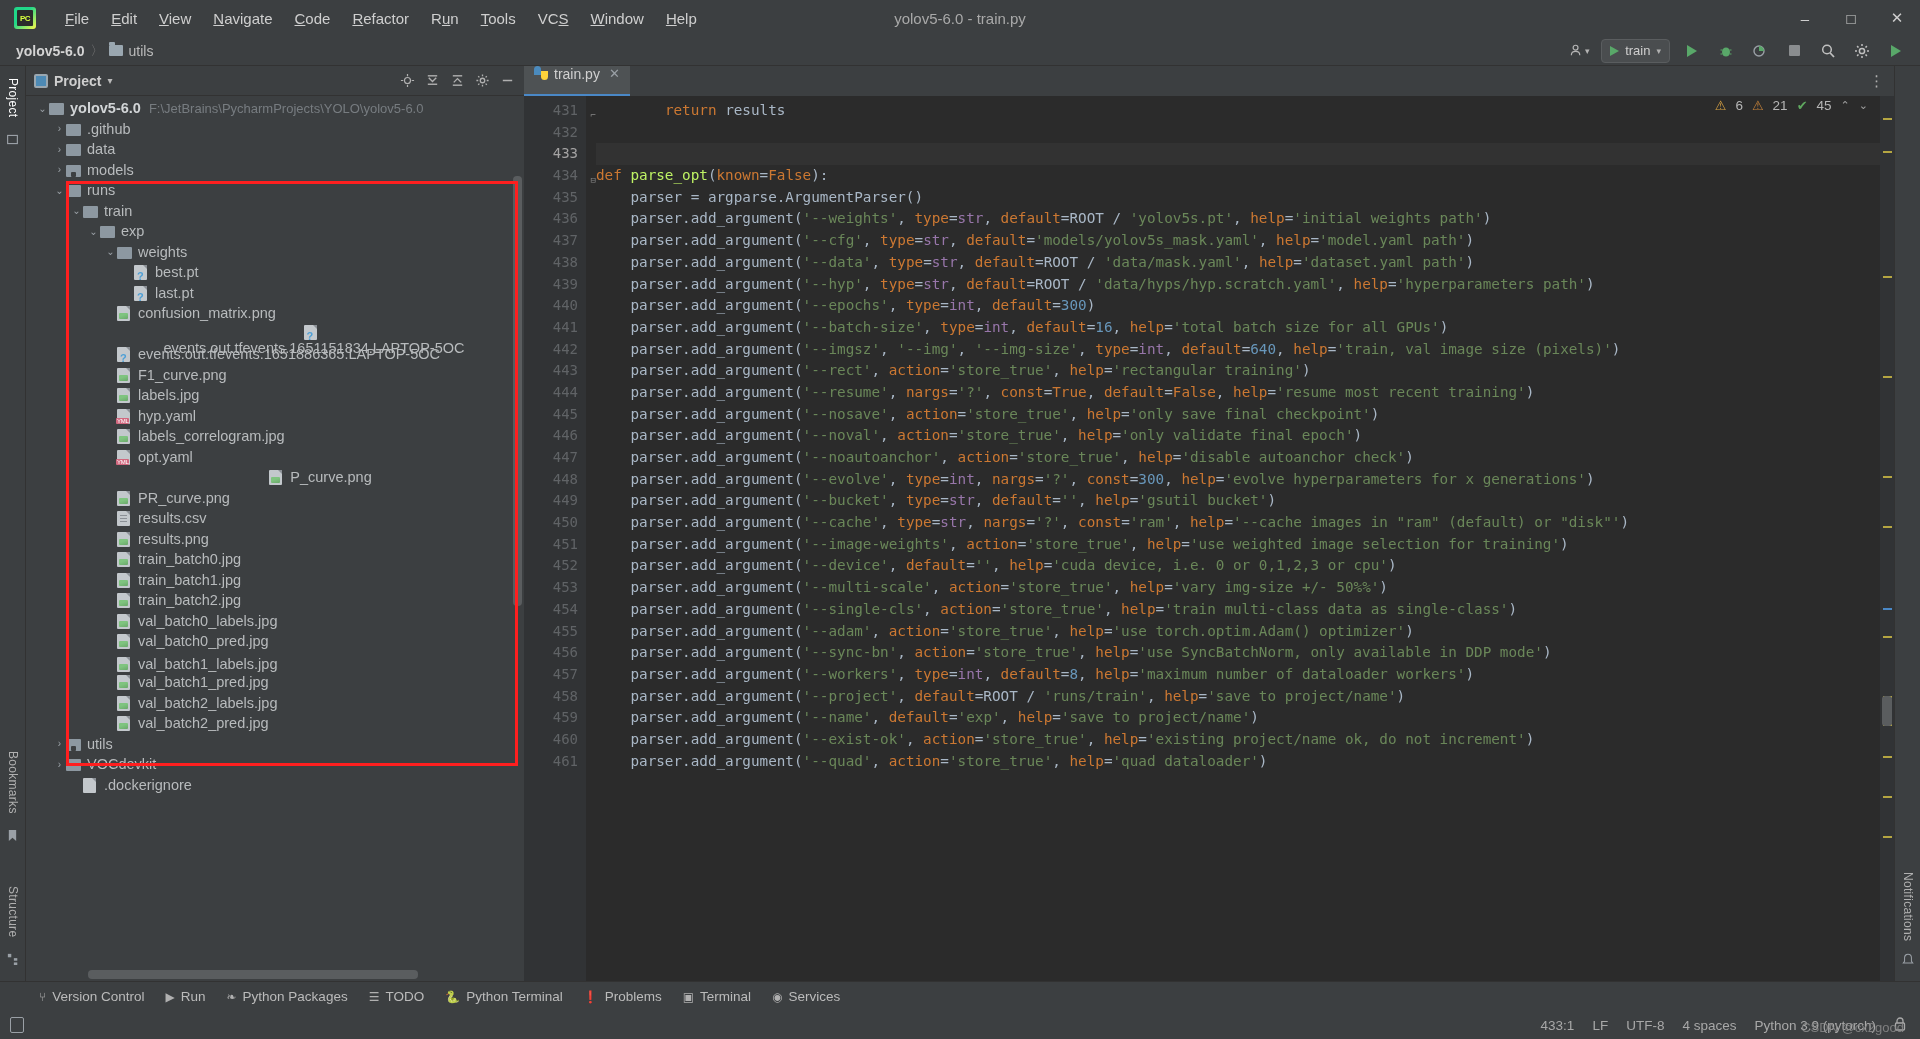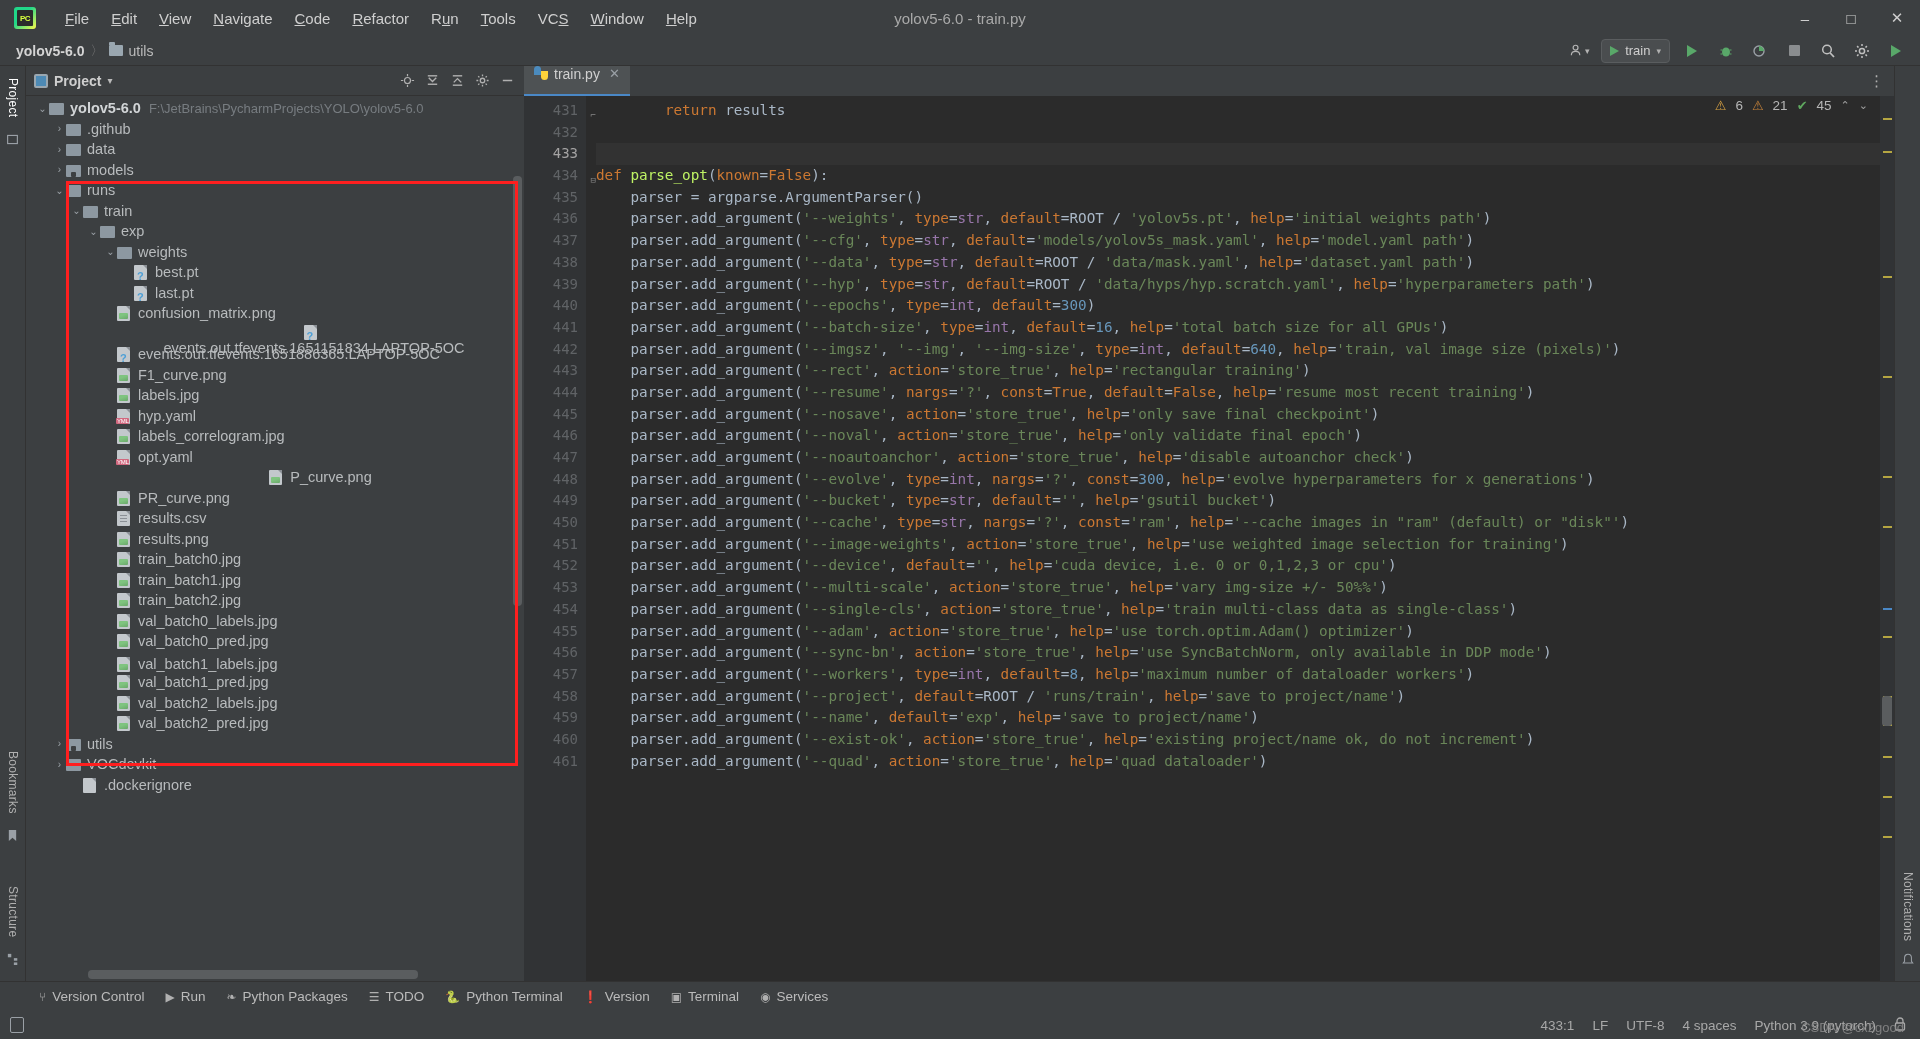--- a/index.html
+++ b/index.html
@@ -710,21 +710,21 @@
     <div class="btool">
       <span class="g" style="font-size: 12px; color: rgb(176, 176, 176);">☰</span>
       <span>TODO</span>
     </div>
     <div class="btool">
       <span class="g" style="font-size: 12px; color: rgb(176, 176, 176);">🐍</span>
       <span>Python Terminal</span>
     </div>
     <div class="btool">
       <span class="g" style="font-size: 12px; color: rgb(176, 176, 176);">❗</span>
-      <span>Version</span>
+      <span>Problems</span>
     </div>
     <div class="btool">
       <span class="g" style="font-size: 12px; color: rgb(176, 176, 176);">▣</span>
       <span>Terminal</span>
     </div>
     <div class="btool">
       <span class="g" style="font-size: 12px; color: rgb(176, 176, 176);">◉</span>
       <span>Services</span>
     </div>
   </div>

